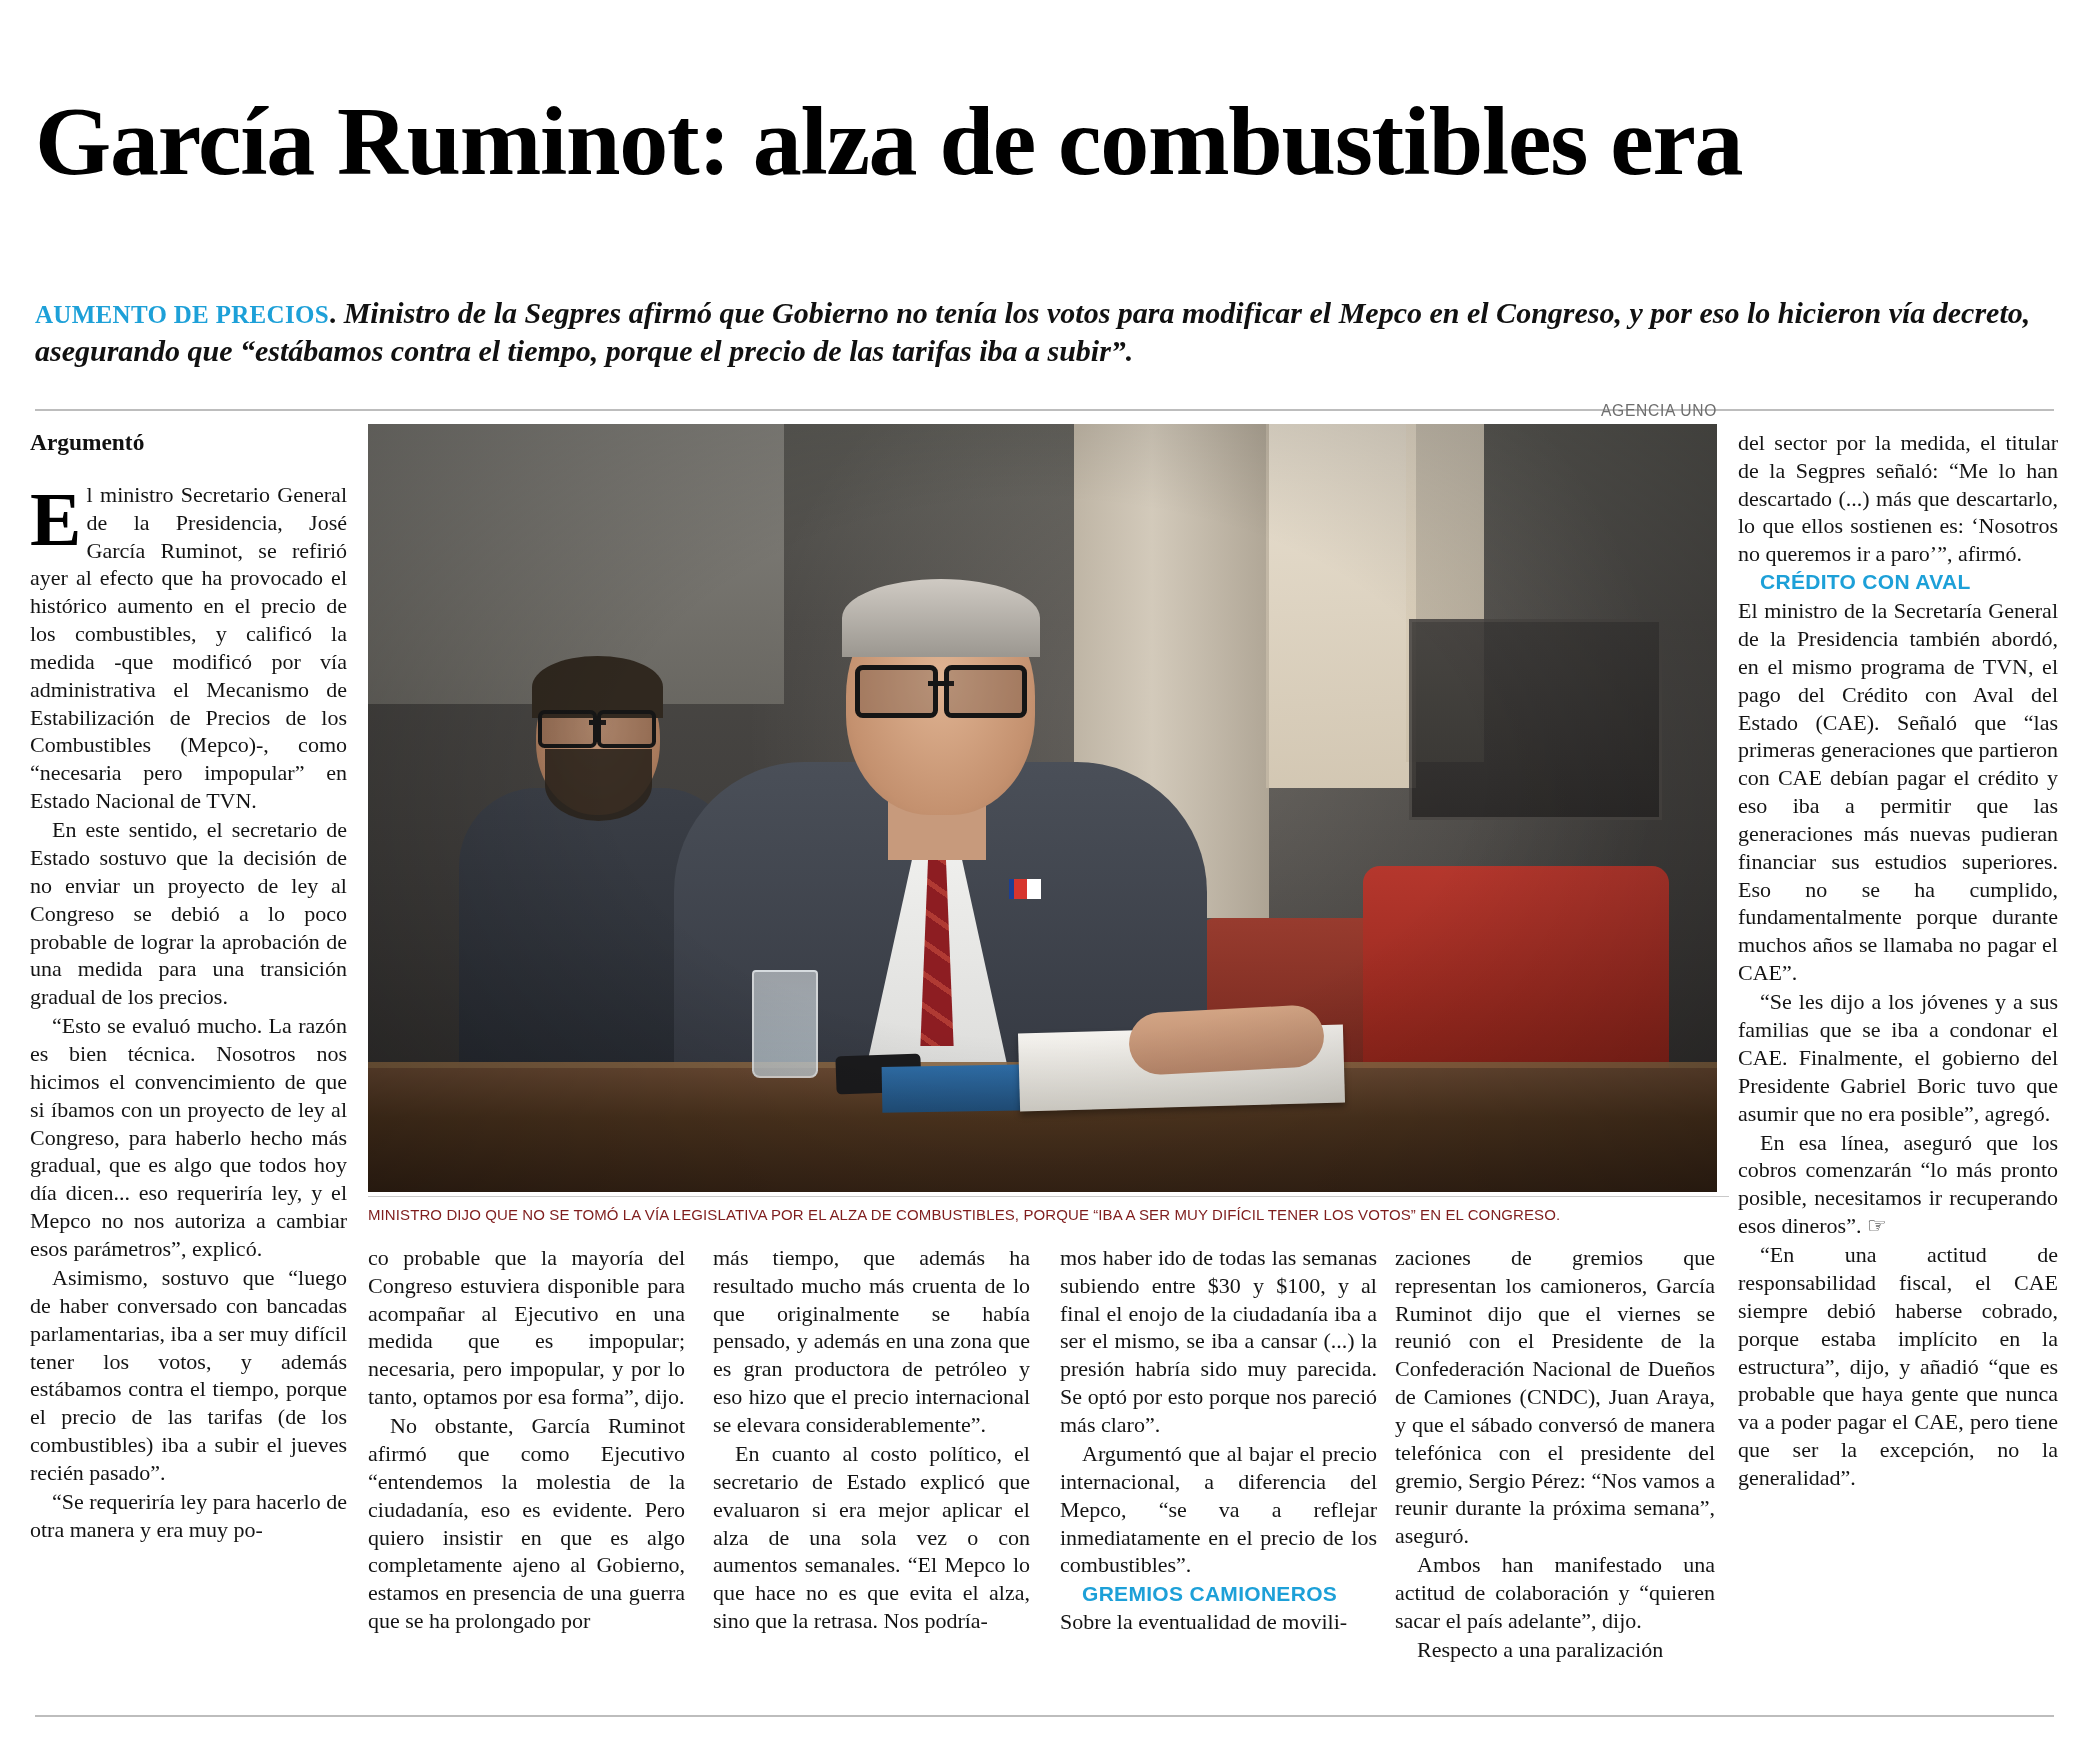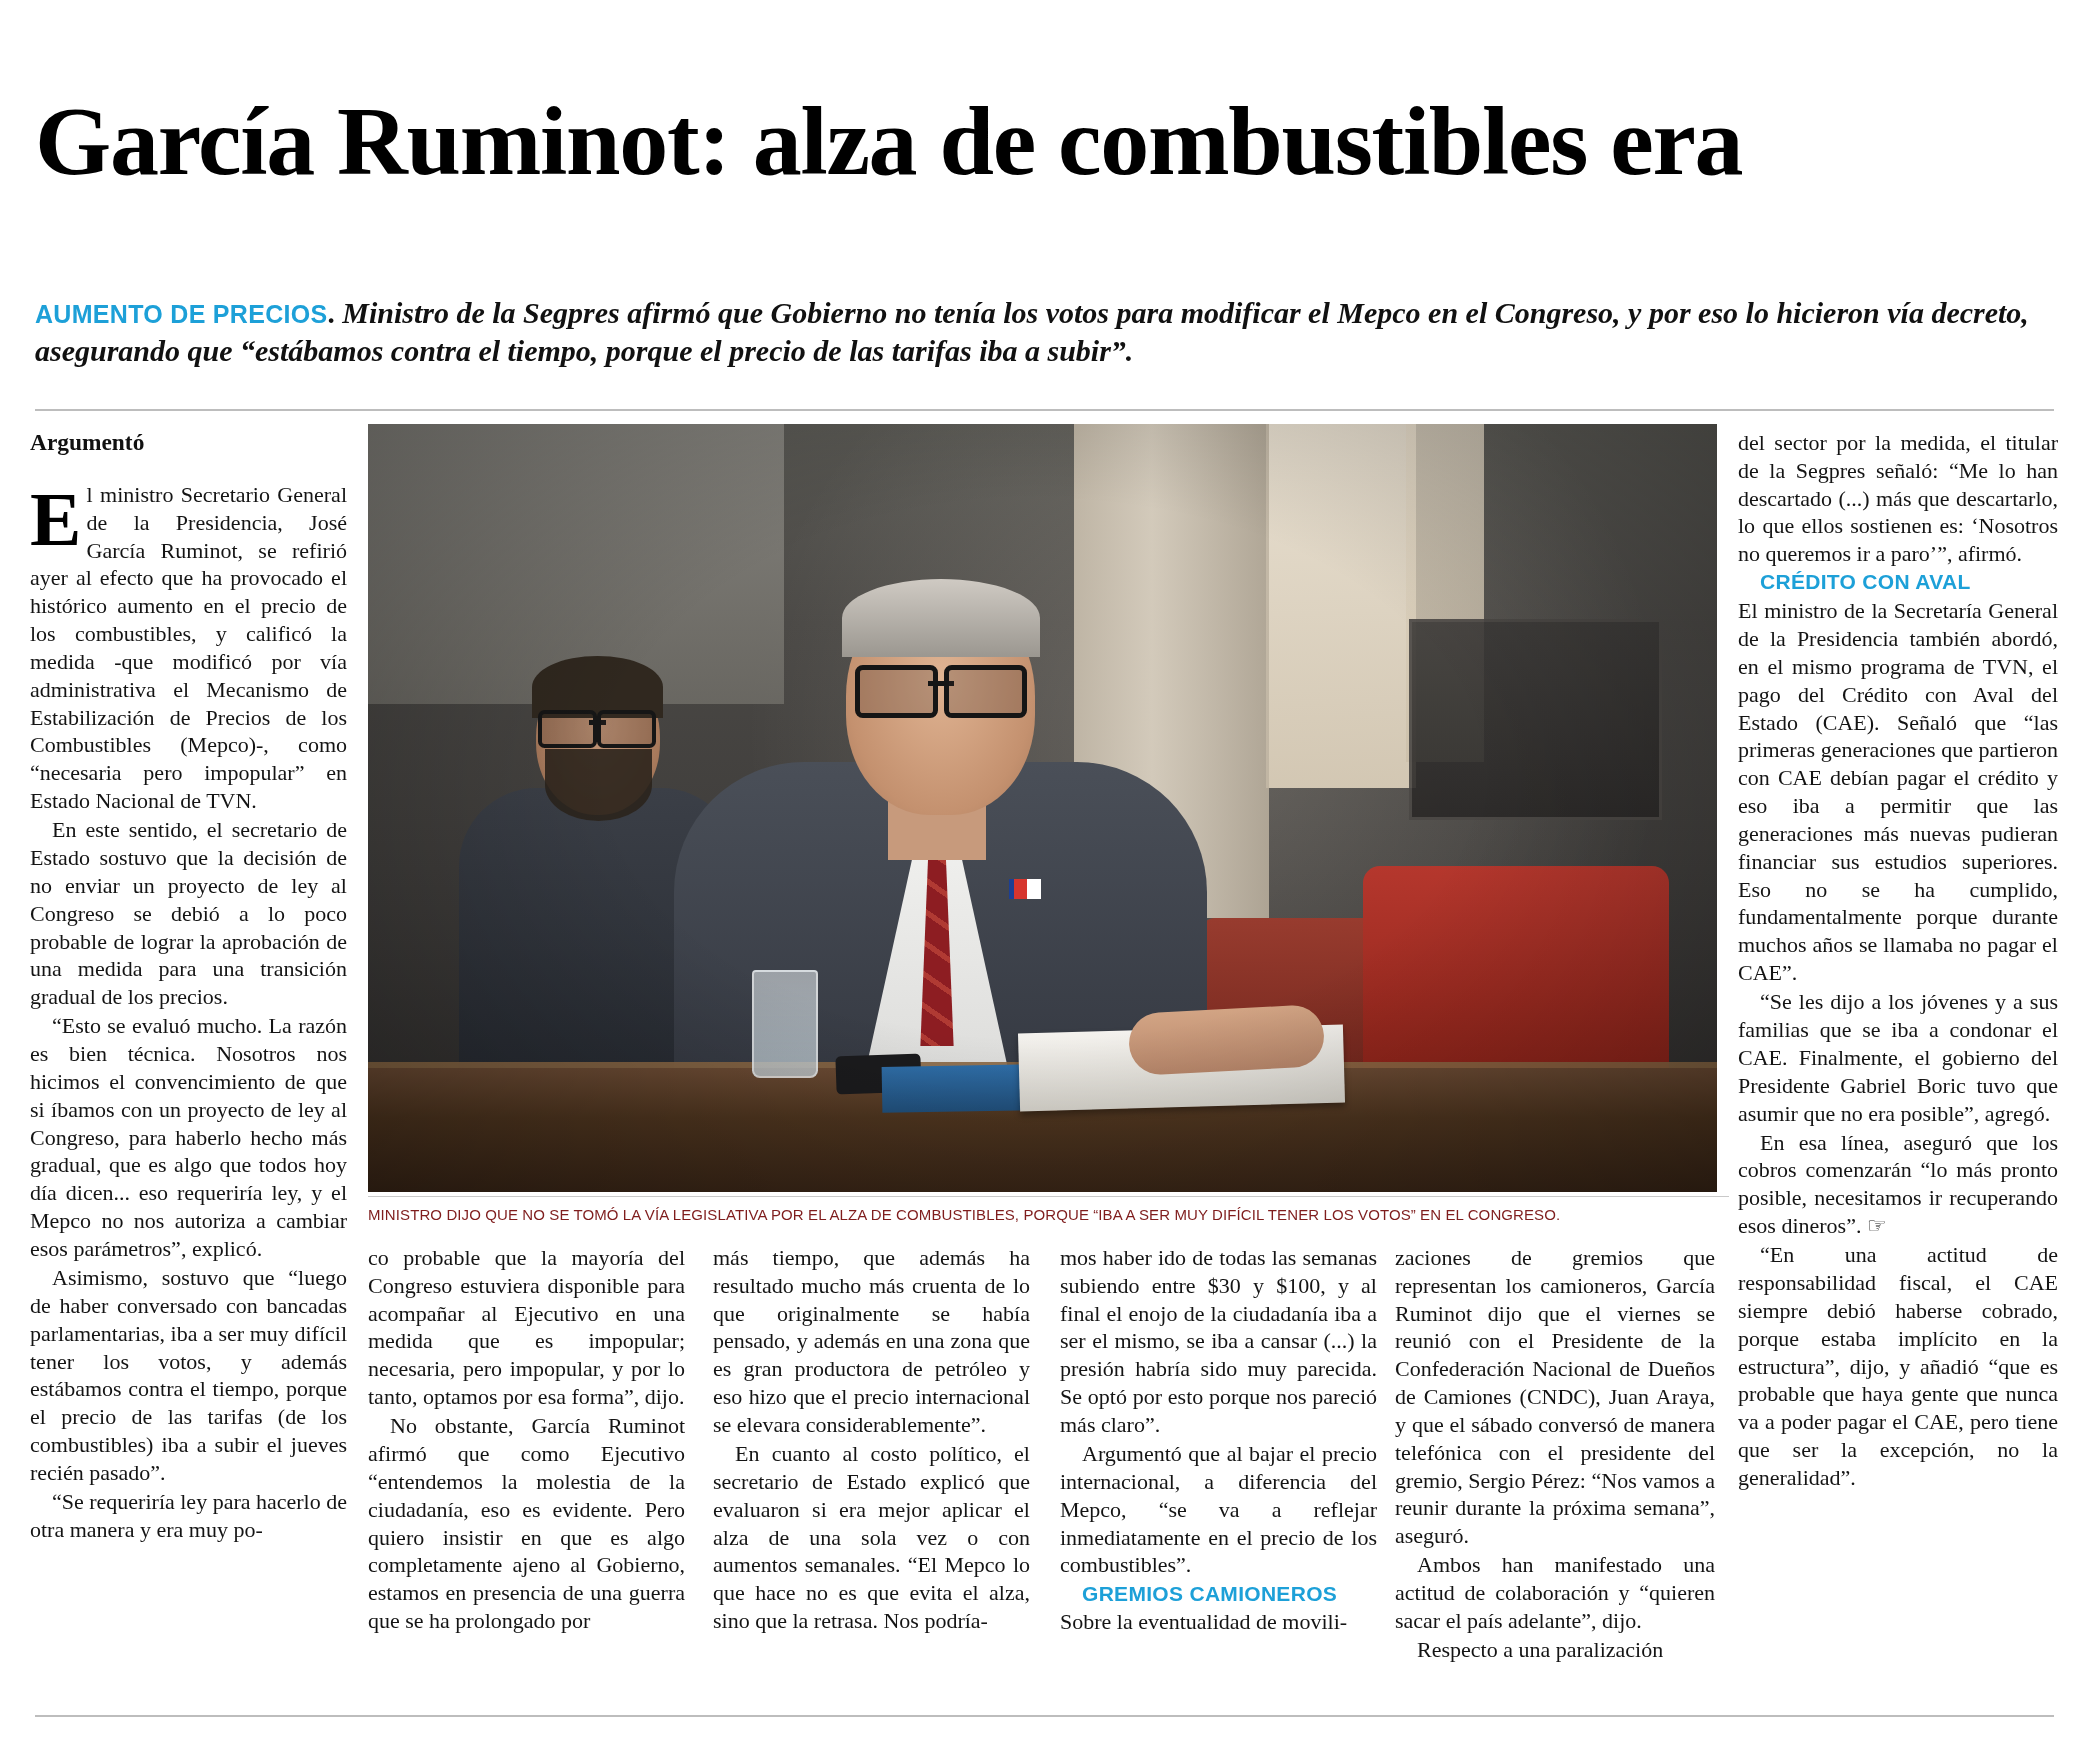--- a/index.html
+++ b/index.html
@@ -46,21 +46,21 @@
     top: 294px;
     width: 2022px;
     font-family: "Liberation Serif", serif;
     font-style: italic;
     font-weight: bold;
     font-size: 30px;
     line-height: 1.28;
     color: #111111;
   }
   .deck .kicker {
-    font-family: Liberation Sans, sans-serif;
+    font-family: Liberation Serif, serif;
     font-style: normal;
     font-weight: bold;
     font-size: 25px;
     letter-spacing: 0.3px;
     color: #1da0d8;
   }
   .deck .kicker-dot {
     font-family: "Liberation Serif", serif;
     font-style: normal;
     font-weight: bold;
@@ -372,20 +372,21 @@
 
   <div class="deck">
     <span class="kicker">AUMENTO DE PRECIOS</span><span class="kicker-dot">.</span>
     <span>Ministro de la Segpres afirmó que Gobierno no tenía los votos para modificar el Mepco en el Congreso, y por eso lo hicieron vía decreto, asegurando que “estábamos contra el tiempo, porque el precio de las tarifas iba a subir”.</span>
   </div>
 
   <div class="rule-top"></div>
 
   <div class="byline">Argumentó</div>
 
+  <div class="credit">AGENCIA UNO</div>
 
   <div class="photo-wrap">
     <div class="photo">
       <div class="ph-wall"></div>
       <div class="ph-window"></div>
       <div class="ph-window2"></div>
       <div class="ph-curtain"></div>
       <div class="ph-screen"></div>
       <div class="ph-sofa2"></div>
       <div class="ph-sofa"></div>

